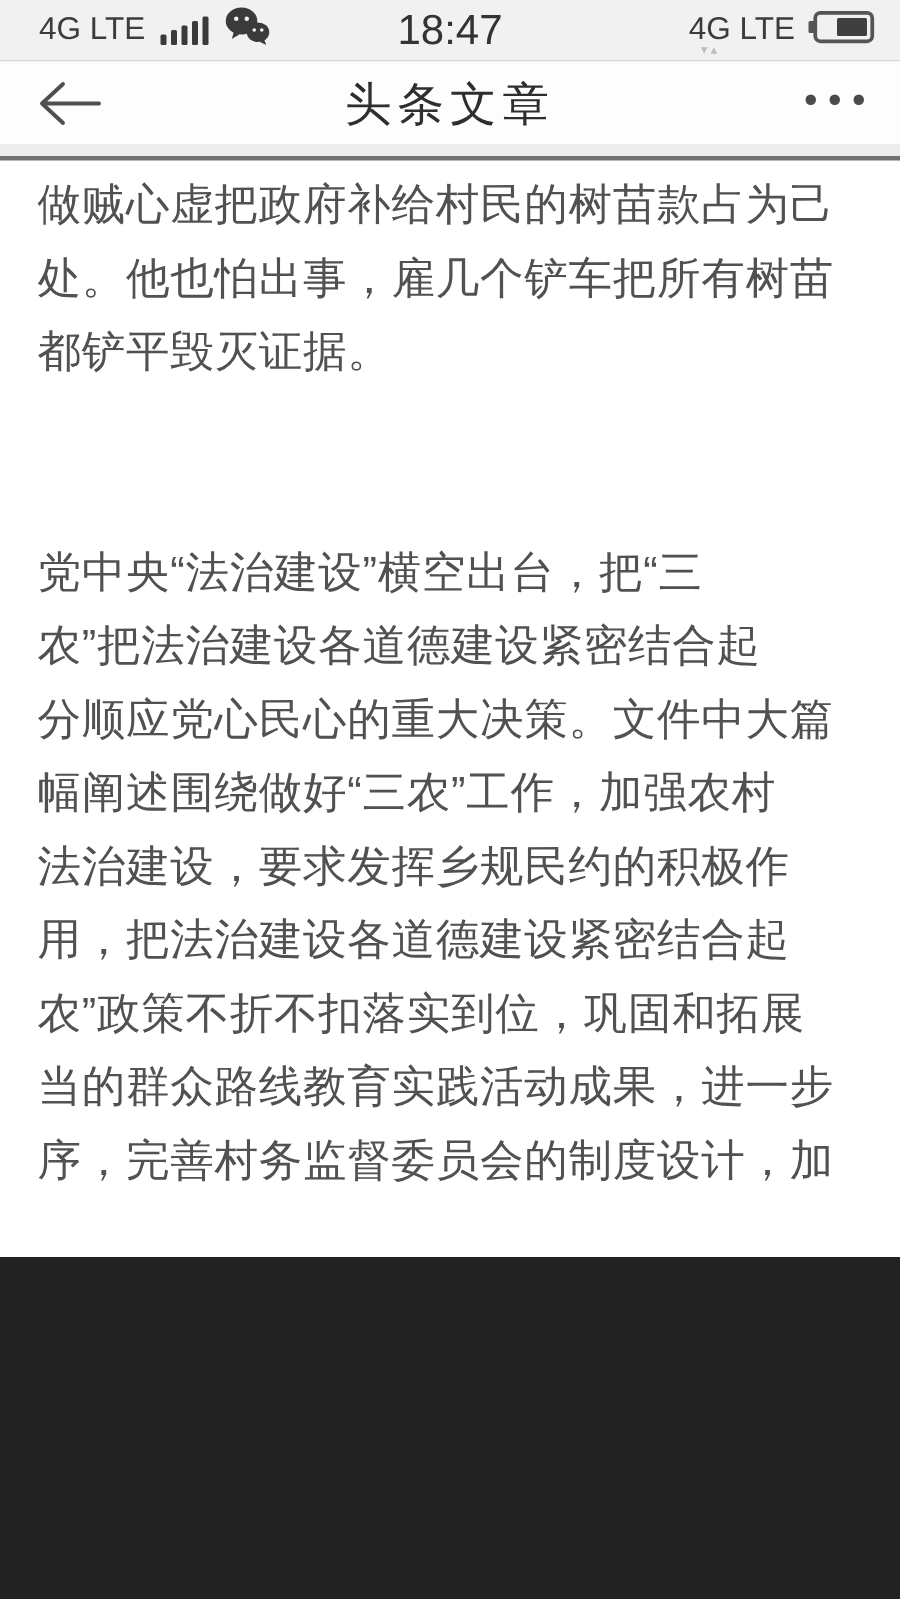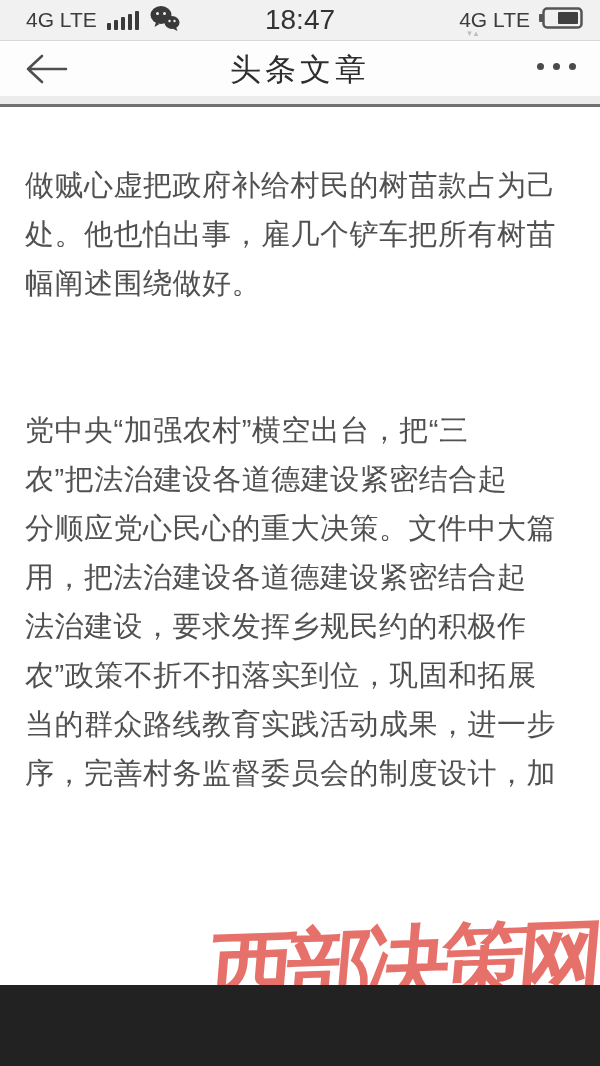--- a/index.html
+++ b/index.html
@@ -1,17 +1,17 @@
 <!DOCTYPE html>
 <html><head>
 <meta charset="utf-8">
 <style>
   html,body { margin:0; padding:0; background:#222; }
   .phone {
-    position:relative; width:600px; height:985px; margin:0 auto;
+    position:relative; width:600px; height:838px; margin:0 auto;
     background:#ffffff; overflow:hidden;
     font-family:"Liberation Sans", sans-serif;
   }
   
   .statusbar {
     position:absolute; top:0; left:0; right:0; height:40px;
     background:#f1f1f1; border-bottom:1px solid #d9d9d9;
     color:#3c3c3c;
   }
   .sb-left { position:absolute; left:26px; top:0; height:40px; display:flex; align-items:center; gap:10px; }
@@ -27,21 +27,21 @@
   .nav-strip { position:absolute; top:96px; left:0; right:0; height:8px; background:#ececec; }
   .nav-darkline { position:absolute; top:104px; left:0; right:0; height:3px; background:#707070; }
   .back-btn { position:absolute; left:22px; top:10px; width:48px; height:36px; cursor:pointer; }
   .nav-title {
     position:absolute; left:0; right:0; top:0; height:55px; text-align:center;
     line-height:58px; font-size:31px; color:#2e2e2e; letter-spacing:4px;
   }
   .menu-dots { position:absolute; right:24px; top:22px; display:flex; gap:9px; cursor:pointer; }
   .menu-dots i { width:7px; height:7px; border-radius:50%; background:#4a4a4a; }
   
-  .para { position:absolute; left:25px; right:20px;margin-top:48px; }
+  .para { position:absolute; left:25px; right:20px; }
   .tline {
     height:49px; line-height:49px; font-size:29px; color:#515151;
     white-space:nowrap; overflow:hidden; letter-spacing:0.5px;
   }
   
   .toolbar {
     position:absolute; left:0; right:0; top:991px; height:75px;
     background:#f7f7f7; border-top:1px solid #d9d9d9;
     display:flex; z-index:2;
   }
@@ -143,29 +143,30 @@
         <i></i>
         <i></i>
       </div>
   </div>
   <div class="nav-strip"></div>
   <div class="nav-darkline"></div>
 
   <div class="para" style="top:113px">
     <div class="tline">做贼心虚把政府补给村民的树苗款占为己</div>
     <div class="tline">处。他也怕出事，雇几个铲车把所有树苗</div>
-    <div class="tline">幅阐述围绕做好。</div>
+    <div class="tline">都铲平毁灭证据。</div>
   </div>
 
   <div class="para" style="top:358px">
-    <div class="tline">党中央“加强农村”横空出台，把“三</div>
+    <div class="tline">党中央“法治建设”横空出台，把“三</div>
     <div class="tline">农”把法治建设各道德建设紧密结合起</div>
     <div class="tline">分顺应党心民心的重大决策。文件中大篇</div>
+    <div class="tline">幅阐述围绕做好“三农”工作，加强农村</div>
+    <div class="tline">法治建设，要求发挥乡规民约的积极作</div>
     <div class="tline">用，把法治建设各道德建设紧密结合起</div>
-    <div class="tline">法治建设，要求发挥乡规民约的积极作</div>
     <div class="tline">农”政策不折不扣落实到位，巩固和拓展</div>
     <div class="tline">当的群众路线教育实践活动成果，进一步</div>
     <div class="tline">序，完善村务监督委员会的制度设计，加</div>
   </div>
 
   <div class="toolbar">
     <div class="tool">
       <svg width="32" height="32" viewBox="0 0 32 32">
         <path d="M24 16 v7 a3 3 0 0 1 -3 3 H9 a3 3 0 0 1 -3 -3 V12 a3 3 0 0 1 3 -3 h6" fill="none" stroke="#4c4c4c" stroke-width="2.2"></path>
         <path d="M16 16 L28 4 M28 4 h-8 M28 4 v8" fill="none" stroke="#4c4c4c" stroke-width="2.2" stroke-linejoin="round"></path>

